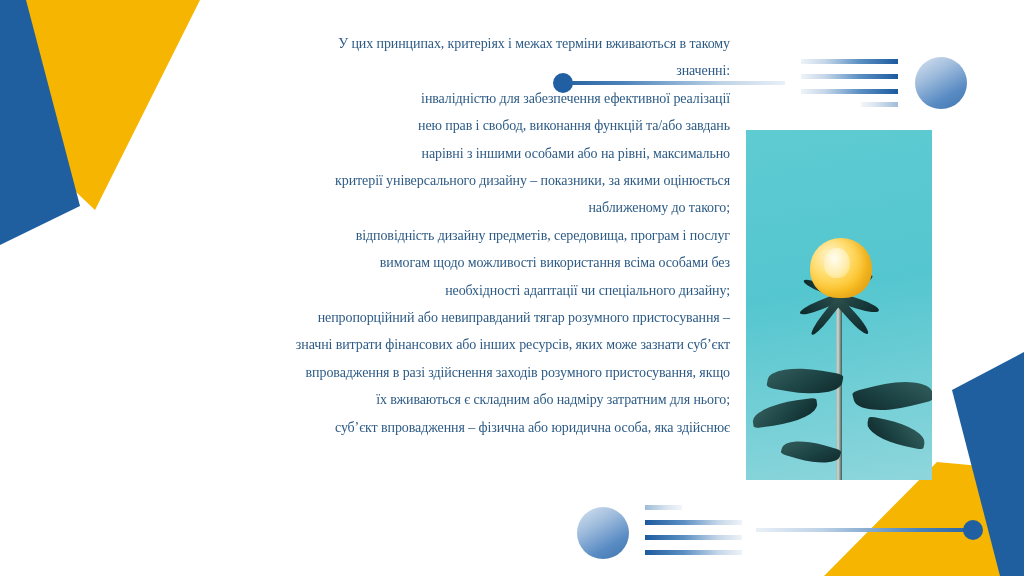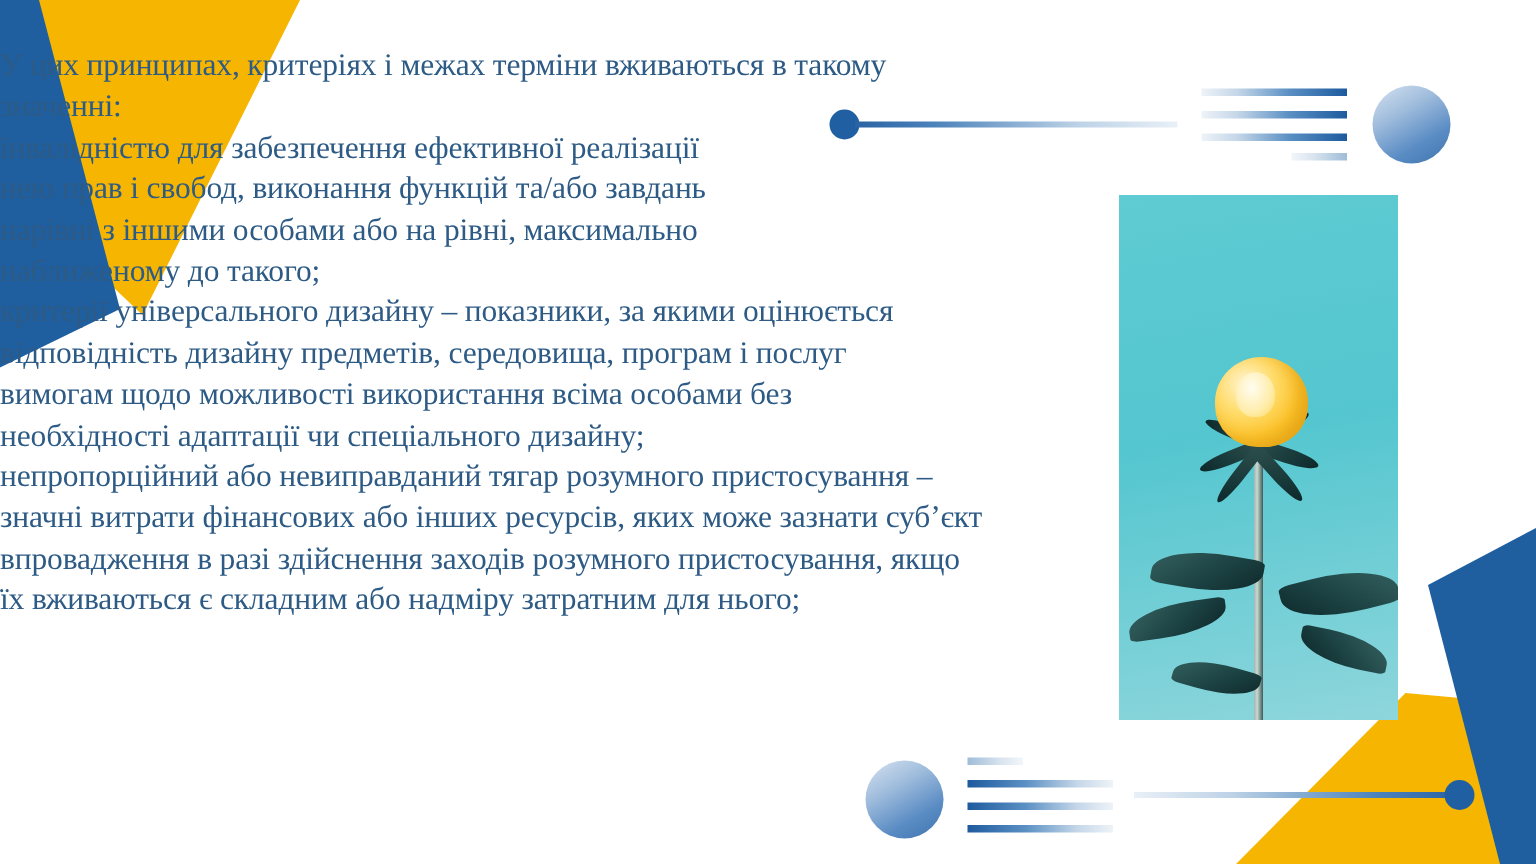--- a/index.html
+++ b/index.html
@@ -100,23 +100,23 @@
   .lf3 { left: 108px; top: 252px; width: 78px; height: 28px; transform: rotate(-14deg) scaleX(-1); }
   .lf4 { left: 120px; top: 292px; width: 60px; height: 22px; transform: rotate(12deg) scaleX(-1); }
   .lf5 { left: 36px; top: 312px; width: 58px; height: 20px; transform: rotate(16deg); }
 
   
   #text-block {
     position: absolute;
     left: 0px;
     top: 30px;
     width: 730px;
-    text-align: left;
+    text-align: right;
     color: #2d5b85;
-    font-size: 21px;
+    font-size: 14px;
     line-height: 27.4px;
     letter-spacing: -0.1px;
   }
   #text-block .ln { display: block; white-space: nowrap; }
 
   
   .gline { position: absolute; height: 5px; }
   .gline.ltr { background: linear-gradient(90deg, #1d5a9e 0%, #5b90c4 40%, #c4d6e8 75%, #eef3f8 100%); }
   .gline.rtl { background: linear-gradient(270deg, #1d5a9e 0%, #5b90c4 40%, #c4d6e8 75%, #eef3f8 100%); }
   .gline.short-ltr { background: linear-gradient(90deg, #9fbcd8 0%, #d9e4ef 60%, #f2f6fa 100%); }
@@ -183,24 +183,25 @@
 
   <div class="rule fade-left" style="left:756px; top:528px; width:215px;"></div>
   <div class="dot" style="left:963px; top:520px;"></div>
 
   <div id="text-block">
     <span class="ln">У цих принципах, критеріях і межах терміни вживаються в такому</span>
     <span class="ln">значенні:</span>
     <span class="ln">інвалідністю для забезпечення ефективної реалізації</span>
     <span class="ln">нею прав і свобод, виконання функцій та/або завдань</span>
     <span class="ln">нарівні з іншими особами або на рівні, максимально</span>
+    <span class="ln">критерії універсального дизайну – показники, за якими оцінюється</span>
     <span class="ln">наближеному до такого;</span>
-    <span class="ln">критерії універсального дизайну – показники, за якими оцінюється</span>
     <span class="ln">відповідність дизайну предметів, середовища, програм і послуг</span>
     <span class="ln">вимогам щодо можливості використання всіма особами без</span>
     <span class="ln">необхідності адаптації чи спеціального дизайну;</span>
     <span class="ln">непропорційний або невиправданий тягар розумного пристосування –</span>
     <span class="ln">значні витрати фінансових або інших ресурсів, яких може зазнати суб’єкт</span>
     <span class="ln">впровадження в разі здійснення заходів розумного пристосування, якщо</span>
     <span class="ln">їх вживаються є складним або надміру затратним для нього;</span>
+    <span class="ln">суб’єкт впровадження – фізична або юридична особа, яка здійснює</span>
   </div>
 
 </div>
 
 </body></html>

